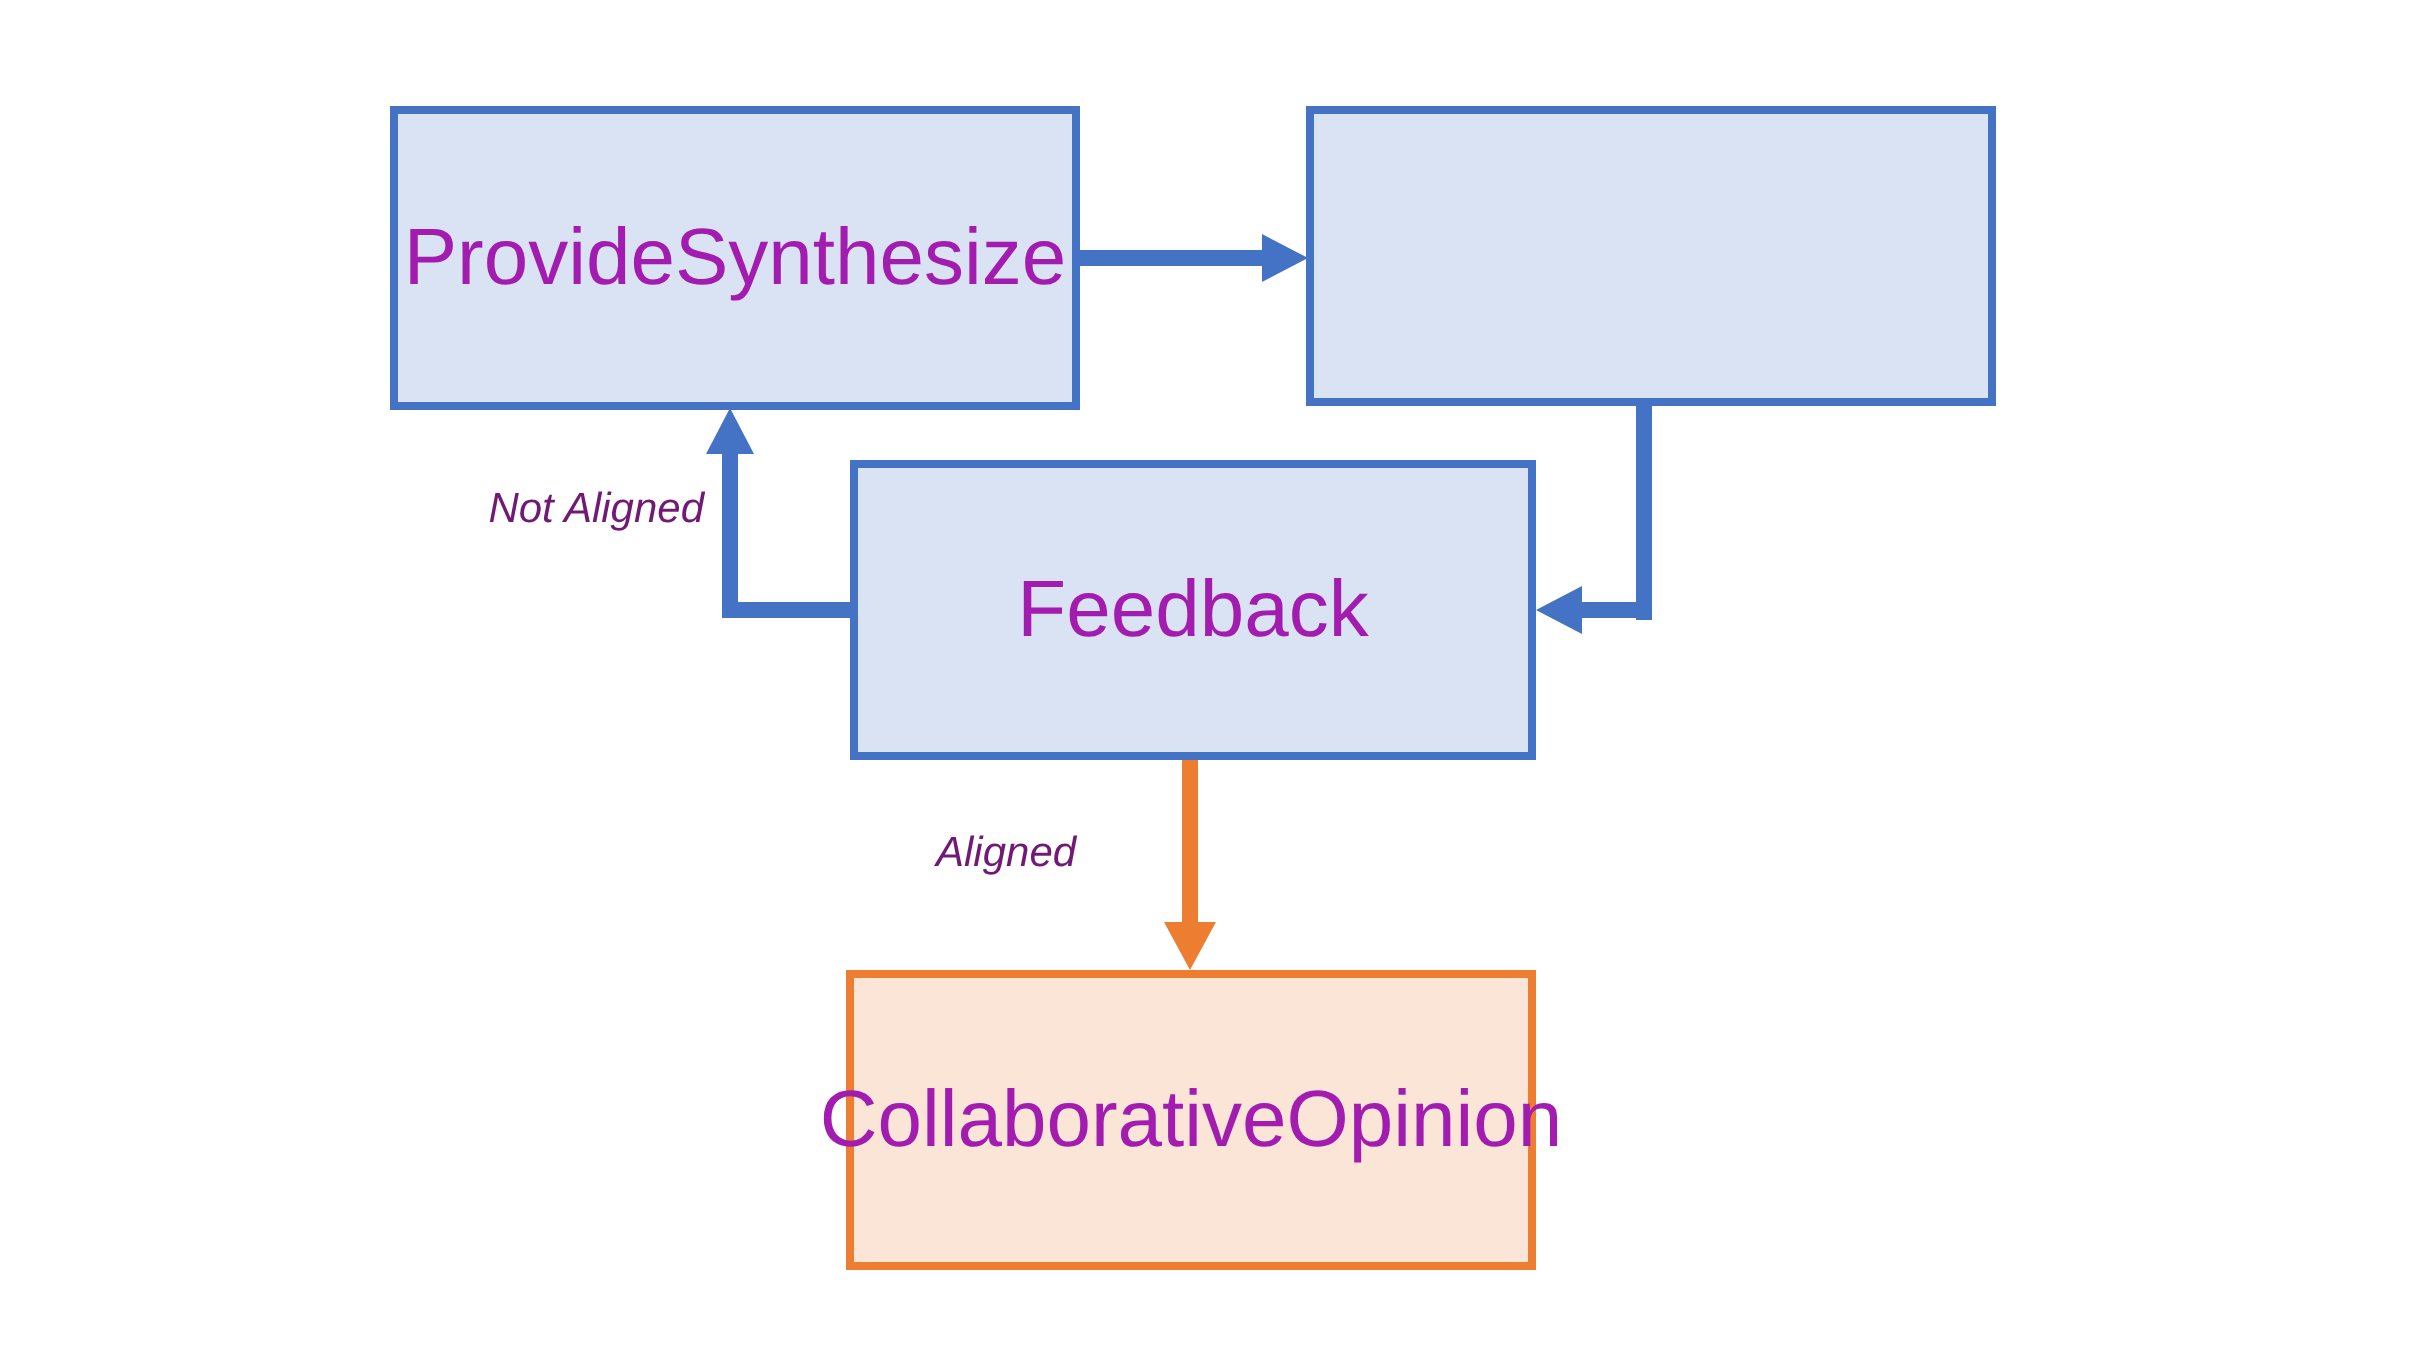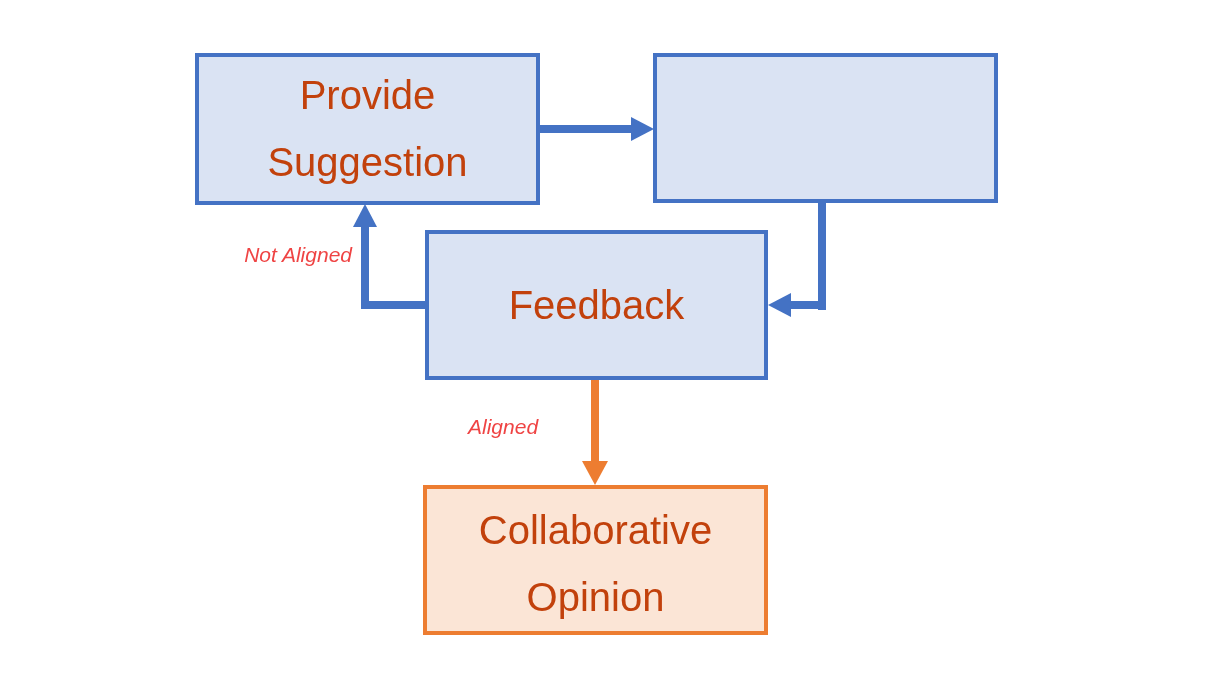--- a/index.html
+++ b/index.html
@@ -12,36 +12,34 @@
     width: 1211px;
     height: 673px;
     background: #ffffff;
     overflow: hidden;
     font-family: "Liberation Sans", sans-serif;
   }
   .node {
     position: absolute;
     box-sizing: border-box;
     display: flex;
-    flex-direction: column;
     justify-content: center;
     align-items: center;
     text-align: center;
     font-size: 40px;
     line-height: 67px;
-    color: #c2410c;
+    color: #a21caf;
   }
   .node.blue {
     background: #DAE3F3;
     border: 4px solid #4472C4;
   }
   .node.orange {
     background: #FBE5D6;
     border: 4px solid #ED7D31;
-    justify-content: flex-end;
   }
   .node .line { display: block; }
 
   #node-provide    { left: 195px; top: 53px;  width: 345px; height: 152px; }
   #node-request    { left: 653px; top: 53px;  width: 345px; height: 150px; }
   #node-synthesize { left: 425px; top: 230px; width: 343px; height: 150px; }
   #node-collab     { left: 423px; top: 485px; width: 345px; height: 150px; }
 
   .shaft {
     position: absolute;
@@ -91,34 +89,34 @@
 
   
   #edgeD-vshaft { left: 591px; top: 380px; width: 8px; height: 83px; }
   #edgeD-head   { left: 582px; top: 461px; }
 
   .edge-label {
     position: absolute;
     font-style: italic;
     font-size: 21px;
     line-height: 26px;
-    color: #ef4444;
+    color: #701a75;
     white-space: nowrap;
   }
   #label-not-aligned { left: 222px; top: 242px; width: 130px; text-align: right; }
   #label-aligned     { left: 468px; top: 414px; }
 </style>
 </head>
 <body>
 
 <div class="canvas">
 
   <div class="node blue" id="node-provide">
     <span class="line">Provide</span>
-    <span class="line">Suggestion</span>
+    <span class="line">Synthesize</span>
   </div>
 
   <div class="node blue" id="node-request">
   </div>
 
   <div class="node blue" id="node-synthesize">
     <span class="line">Feedback</span>
   </div>
 
   <div class="node orange" id="node-collab">

